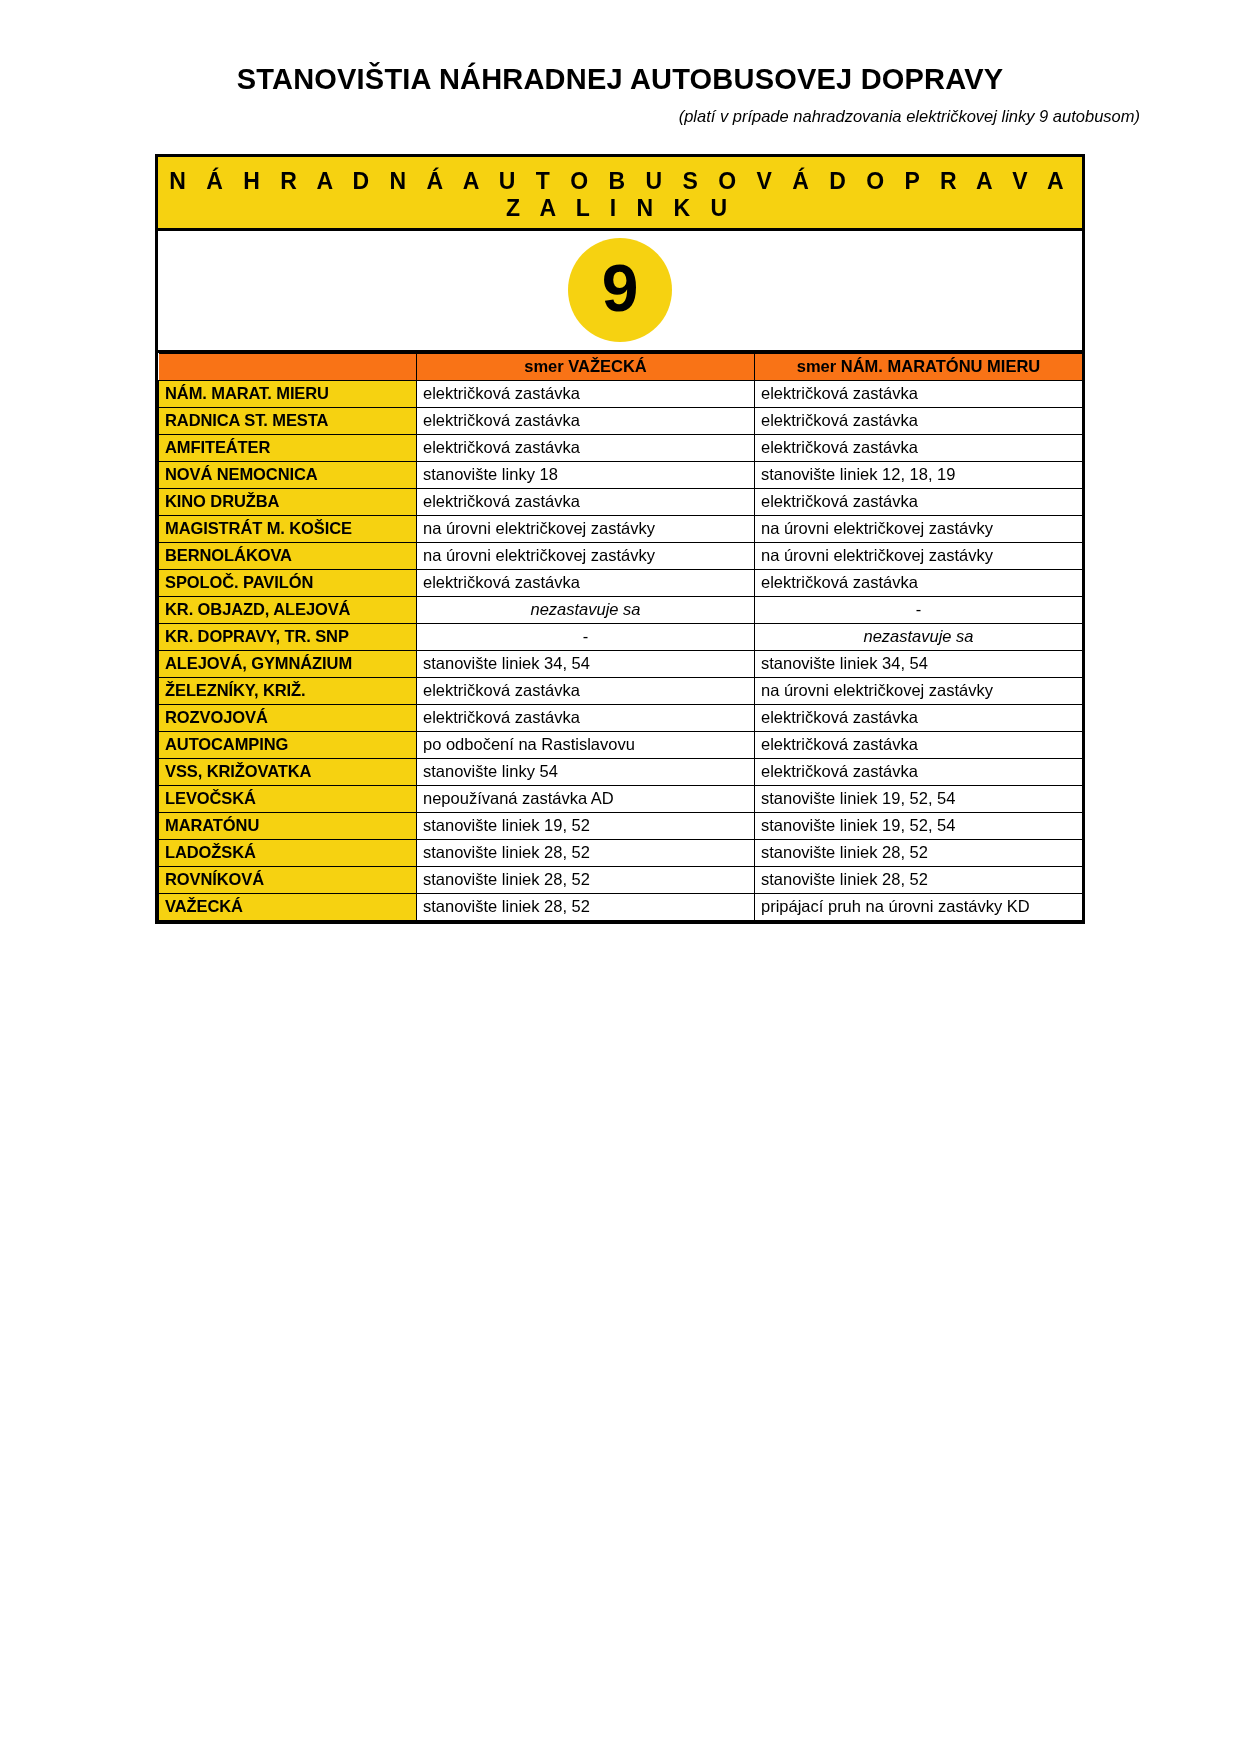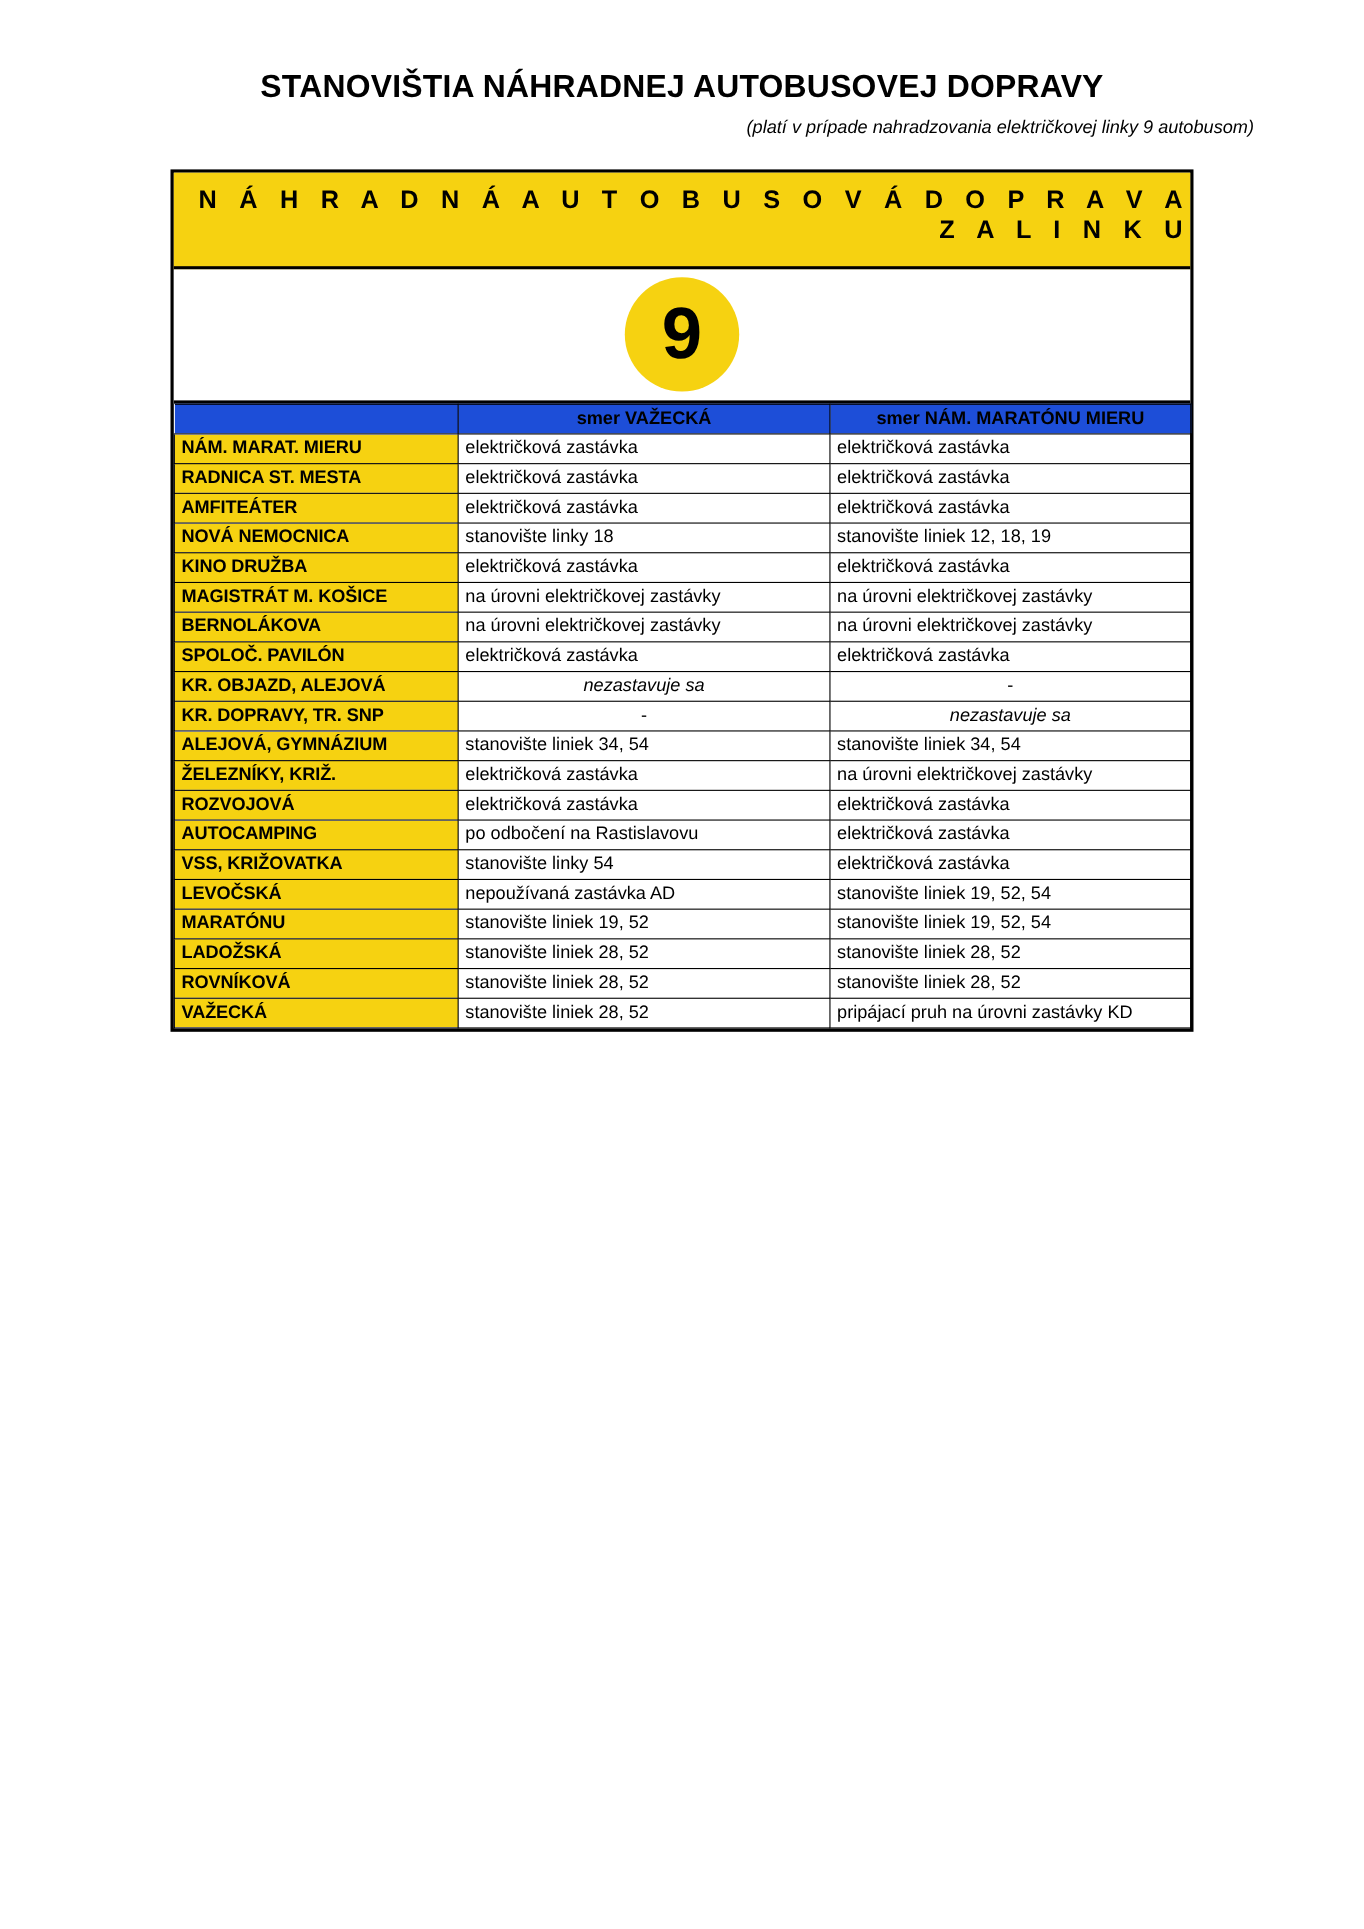--- a/index.html
+++ b/index.html
@@ -41,25 +41,25 @@
     border: 3px solid #000;
     width: 930px;
     margin-left: auto;
     margin-right: auto;
     box-sizing: border-box;
   }
 
   .banner {
     background: #f6d211;
     border-bottom: 3px solid #000;
-    text-align: right;
+    text-align: center;
     font-weight: bold;
     font-size: 23px;
     letter-spacing: 7px;
-    padding: 11px 0 20px 0;
+    padding: 11px 0 6px 0;
     box-sizing: border-box;
   }
 
   .line-box {
     height: 122px;
     border-bottom: 3px solid #000;
     display: flex;
     align-items: center;
     justify-content: center;
     background: #fff;
@@ -93,21 +93,21 @@
     border: 1.5px solid #000;
     font-size: 16.5px;
     padding: 3px 6px 4px 6px;
     vertical-align: middle;
     box-sizing: border-box;
     height: 26px;
   }
   table.stops thead th {
     font-weight: bold;
     text-align: center;
-    background: #1d4ed8;
+    background: #f97316;
     font-size: 16.5px;
     height: 26px;
   }
   table.stops thead th.blank {
     border-left: none;
   }
   td.stop-name {
     background: #f6d211;
     font-weight: bold;
     font-size: 16.5px;

